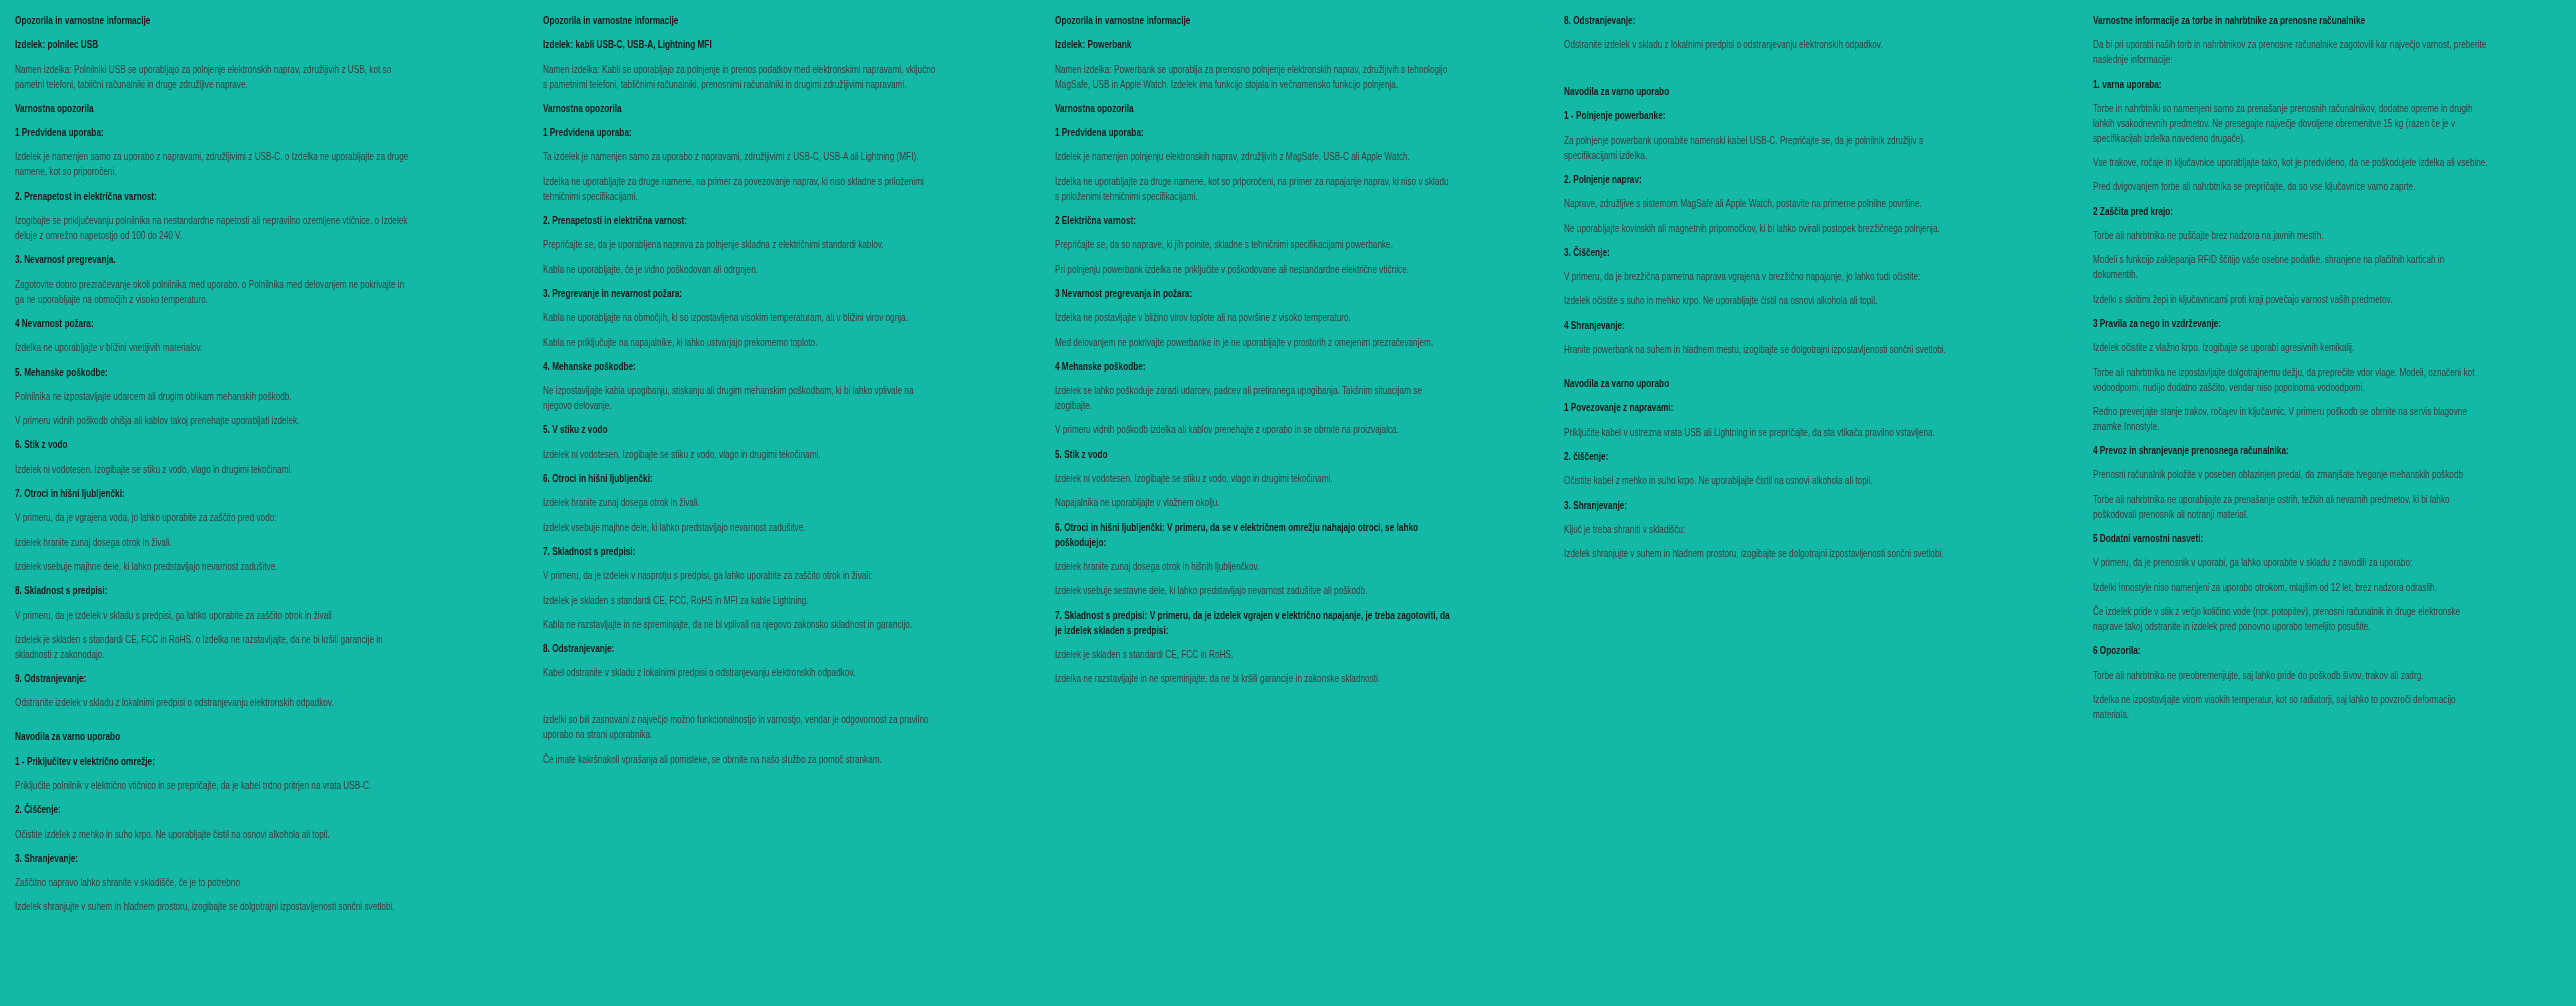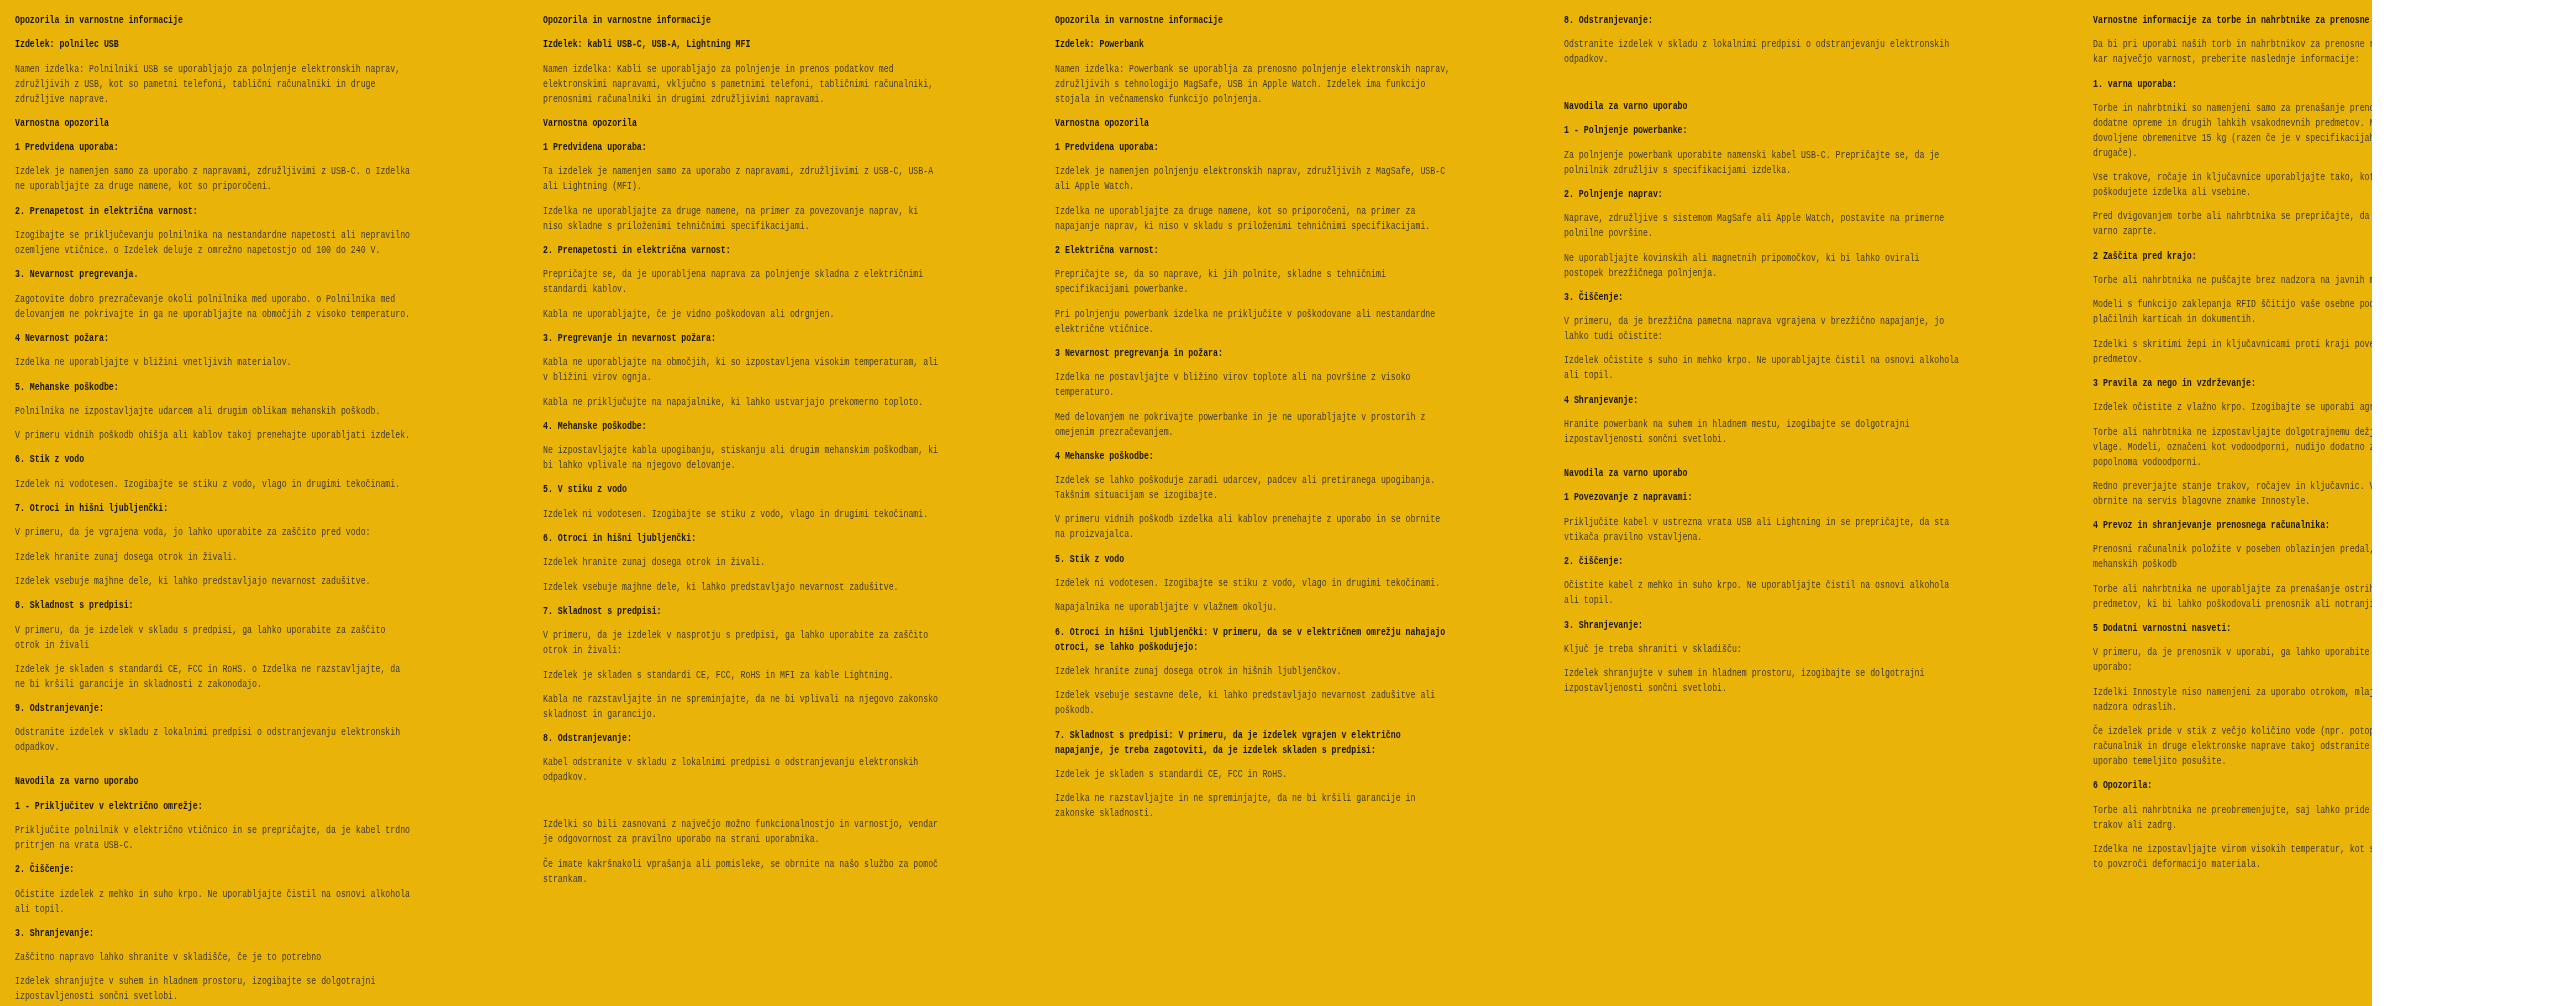--- a/index.html
+++ b/index.html
@@ -2,25 +2,25 @@
 <html style="font-size:13px"><head>
 <meta charset="utf-8">
 <style>
   html, body {
     margin: 0;
     padding: 0;
     background: #ffffff;
   }
   #page {
     position: relative;
-    width: 2372px;
+    width: 2576px;
     height: 1006px;
-    background: #eab308;
+    background: #14b8a6;
     overflow: hidden;
-    font-family: Liberation Mono, monospace;
+    font-family: Liberation Sans, sans-serif;
   }
   .doc-column {
     position: absolute;
     top: 13px;
     width: 530px;
     transform: scaleX(0.748);
     transform-origin: 0 0;
     color: #3a3a3a;
     font-size: 11px;
     line-height: 15px;

